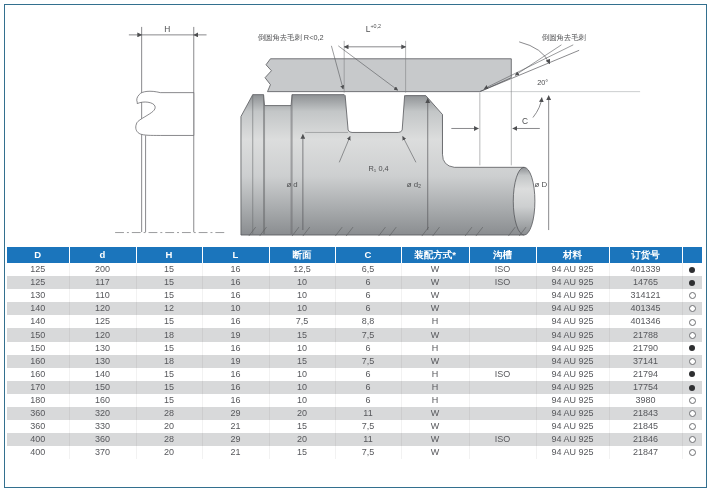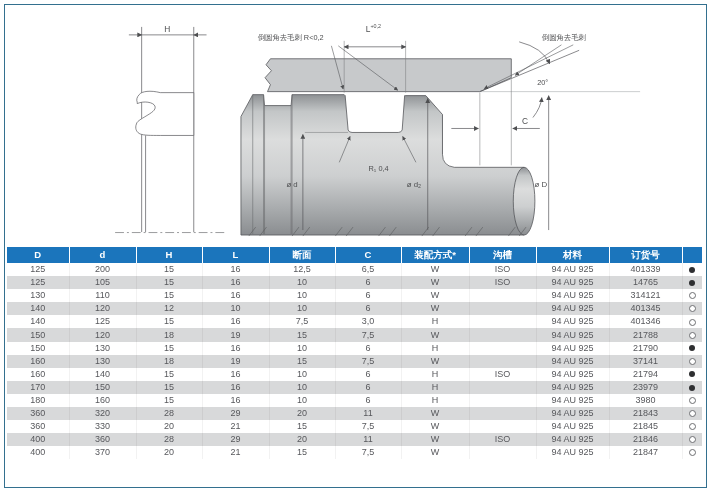--- a/index.html
+++ b/index.html
@@ -156,21 +156,21 @@
           <td>12,5</td>
           <td>6,5</td>
           <td>W</td>
           <td>ISO</td>
           <td>94 AU 925</td>
           <td>401339</td>
           <td><span class="dot filled"></span></td>
         </tr>
         <tr>
           <td>125</td>
-          <td>105</td>
+          <td>117</td>
           <td>15</td>
           <td>16</td>
           <td>10</td>
           <td>6</td>
           <td>W</td>
           <td>ISO</td>
           <td>94 AU 925</td>
           <td>14765</td>
           <td><span class="dot filled"></span></td>
         </tr>
@@ -199,21 +199,21 @@
           <td>94 AU 925</td>
           <td>401345</td>
           <td><span class="dot open"></span></td>
         </tr>
         <tr>
           <td>140</td>
           <td>125</td>
           <td>15</td>
           <td>16</td>
           <td>7,5</td>
-          <td>3,0</td>
+          <td>8,8</td>
           <td>H</td>
           <td></td>
           <td>94 AU 925</td>
           <td>401346</td>
           <td><span class="dot open"></span></td>
         </tr>
         <tr>
           <td>150</td>
           <td>120</td>
           <td>18</td>
@@ -268,21 +268,21 @@
         <tr>
           <td>170</td>
           <td>150</td>
           <td>15</td>
           <td>16</td>
           <td>10</td>
           <td>6</td>
           <td>H</td>
           <td></td>
           <td>94 AU 925</td>
-          <td>23979</td>
+          <td>17754</td>
           <td><span class="dot filled"></span></td>
         </tr>
         <tr>
           <td>180</td>
           <td>160</td>
           <td>15</td>
           <td>16</td>
           <td>10</td>
           <td>6</td>
           <td>H</td>

